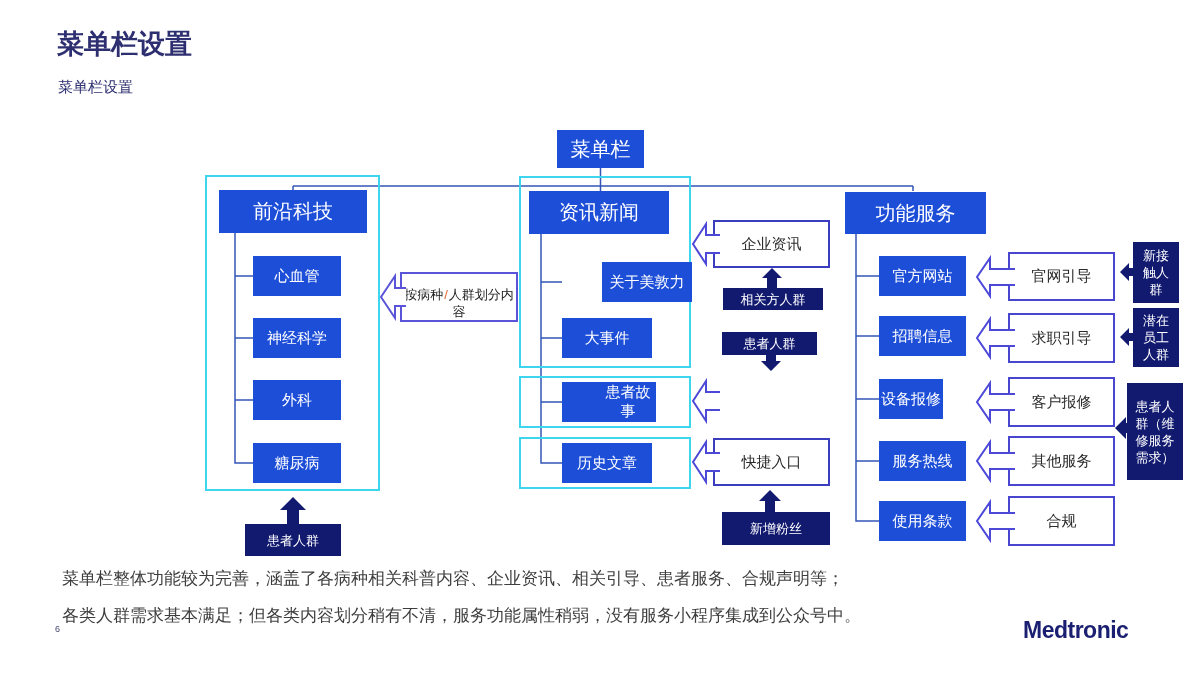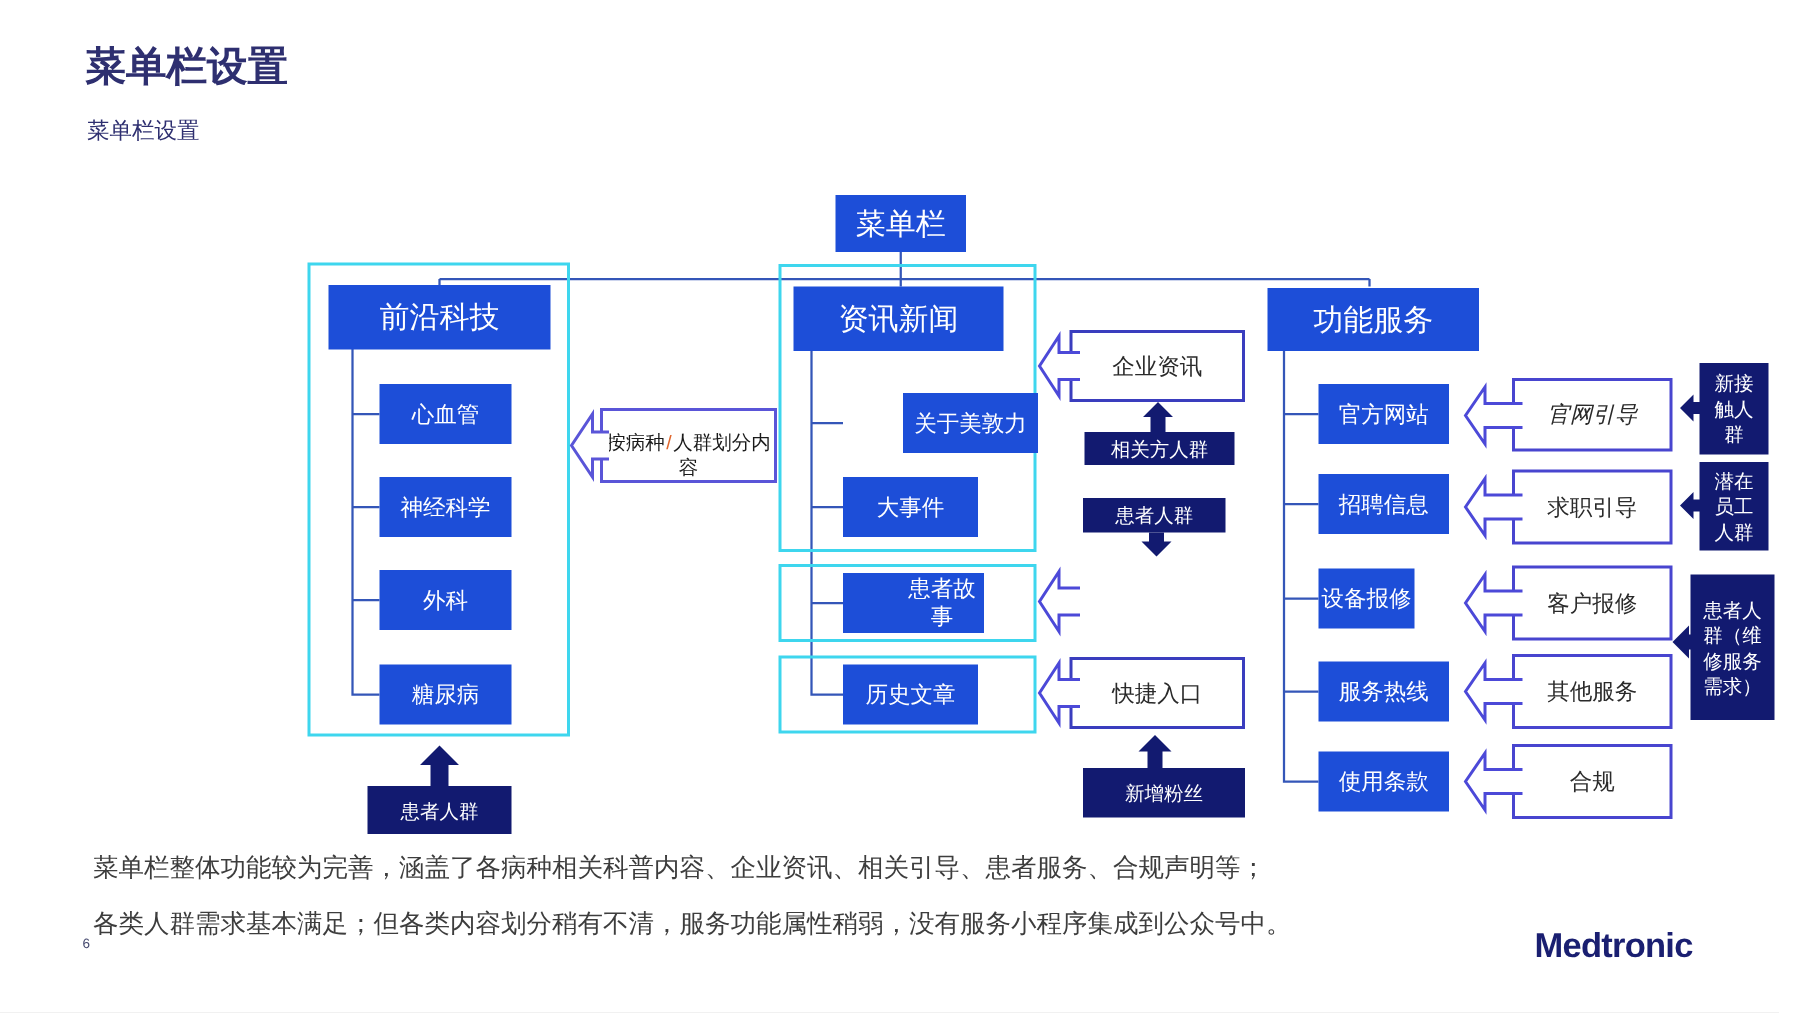--- a/index.html
+++ b/index.html
@@ -88,21 +88,21 @@
   <div class="abs tag" style="left:722px;top:332px;width:95px;height:23px;">患者人群</div>
   <div class="abs tag" style="left:722px;top:512px;width:108px;height:33px;">新增粉丝</div>
 
   <div class="abs bluebox hdr" style="left:845px;top:192px;width:141px;height:42px;text-align:right;">功能服务</div>
   <div class="abs bluebox child" style="left:879px;top:256px;width:87px;height:40px;">官方网站</div>
   <div class="abs bluebox child" style="left:879px;top:316px;width:87px;height:40px;">招聘信息</div>
   <div class="abs bluebox child" style="left:879px;top:379px;width:64px;height:40px;">设备报修</div>
   <div class="abs bluebox child" style="left:879px;top:441px;width:87px;height:40px;">服务热线</div>
   <div class="abs bluebox child" style="left:879px;top:501px;width:87px;height:40px;">使用条款</div>
 
-  <div class="abs wbox rt" style="left:1008px;top:252px;width:107px;height:49px;font-style:italic;">官网引导</div>
+  <div class="abs wbox rt" style="left:1008px;top:252px;width:107px;height:49px;">官网引导</div>
   <div class="abs wbox rt" style="left:1008px;top:313px;width:107px;height:50px;">求职引导</div>
   <div class="abs wbox rt" style="left:1008px;top:377px;width:107px;height:50px;">客户报修</div>
   <div class="abs wbox rt" style="left:1008px;top:436px;width:107px;height:50px;">其他服务</div>
   <div class="abs wbox rt" style="left:1008px;top:496px;width:107px;height:50px;">合规</div>
 
   <div class="abs tag small" style="left:1133px;top:242px;width:46px;height:61px;padding:0 4px;">新接触人群</div>
   <div class="abs tag small" style="left:1133px;top:308px;width:46px;height:59px;padding:0 4px;">潜在员工人群</div>
   <div class="abs tag small" style="left:1127px;top:383px;width:56px;height:97px;padding:0 6px;">患者人群（维修服务需求）</div>
 
   <svg class="layer" id="arrows-layer" viewBox="0 0 1200 675">

